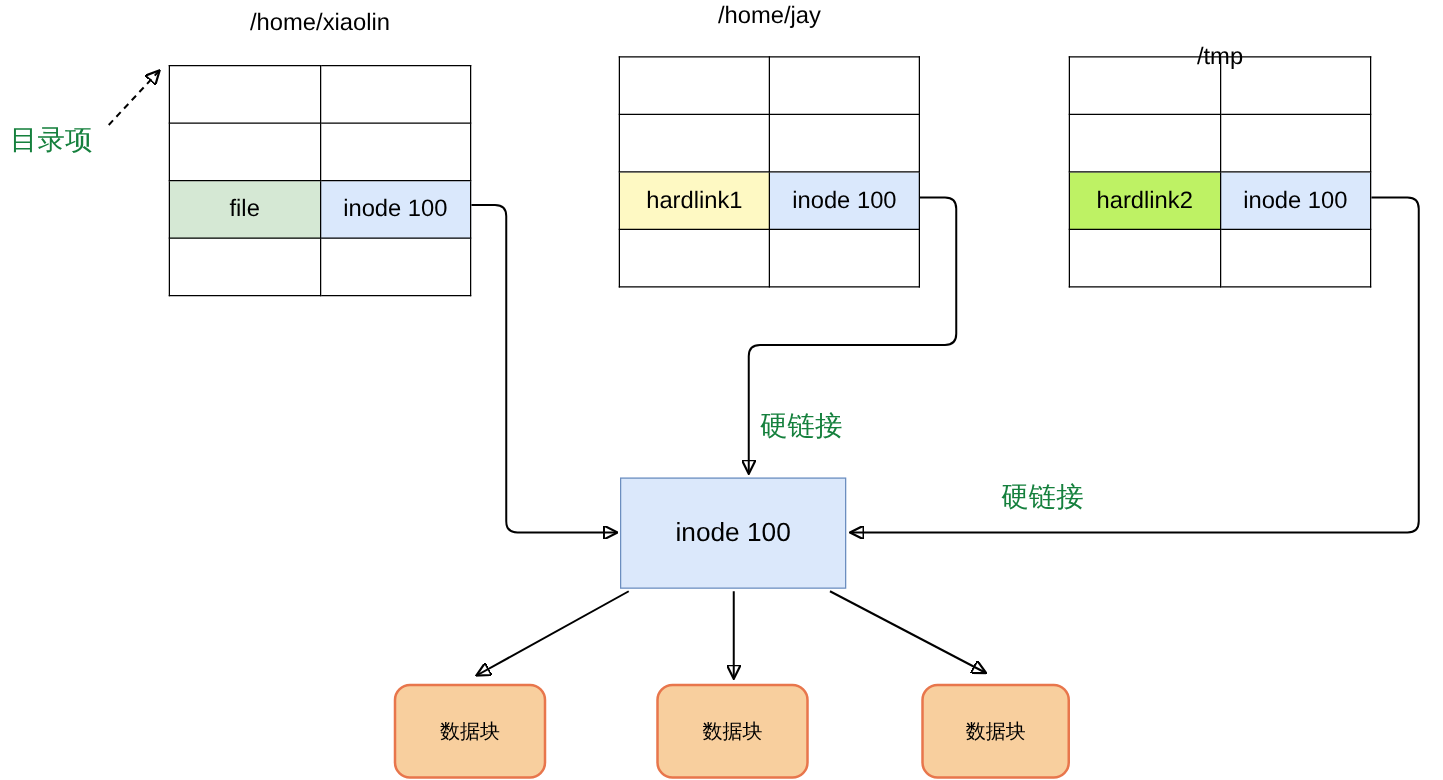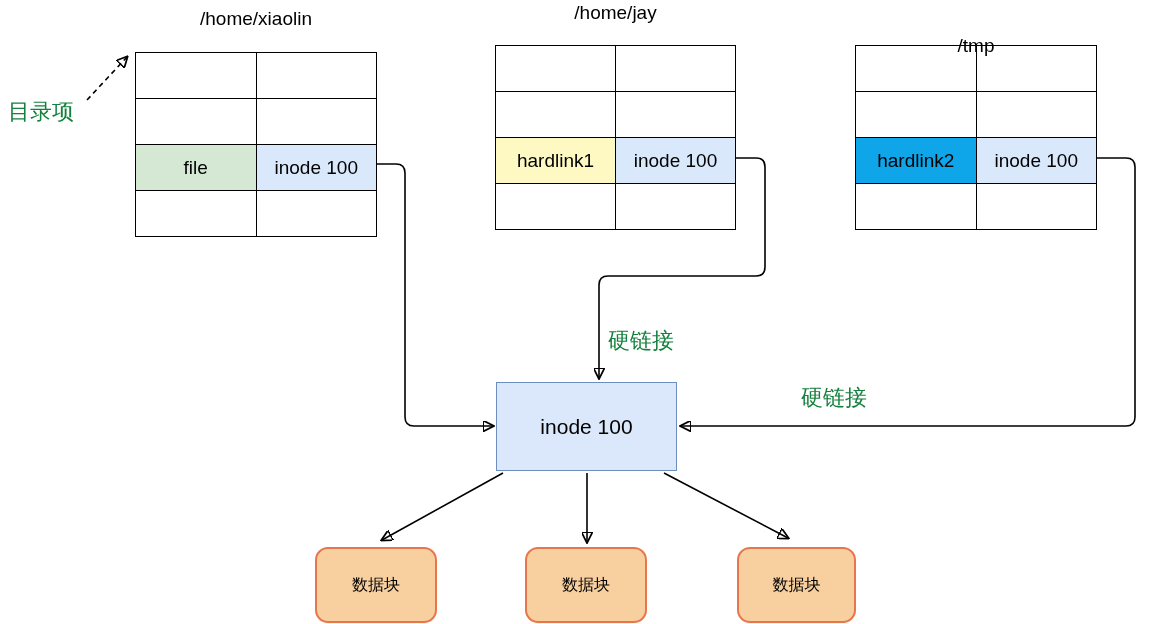--- a/index.html
+++ b/index.html
@@ -140,21 +140,21 @@
     <tbody>
         <tr>
           <td></td>
           <td></td>
         </tr>
     <tr>
           <td></td>
           <td></td>
         </tr>
     <tr>
-      <td style="background: #0ea5e9;">hardlink2</td>
+      <td style="background: #bef264;">hardlink2</td>
       <td style="background: rgb(218, 232, 252);">inode 100</td>
     </tr>
     <tr>
           <td></td>
           <td></td>
         </tr>
   </tbody>
     </table>
 
   <div id="inode-box" style="background: rgb(219, 232, 251);">inode 100</div>

